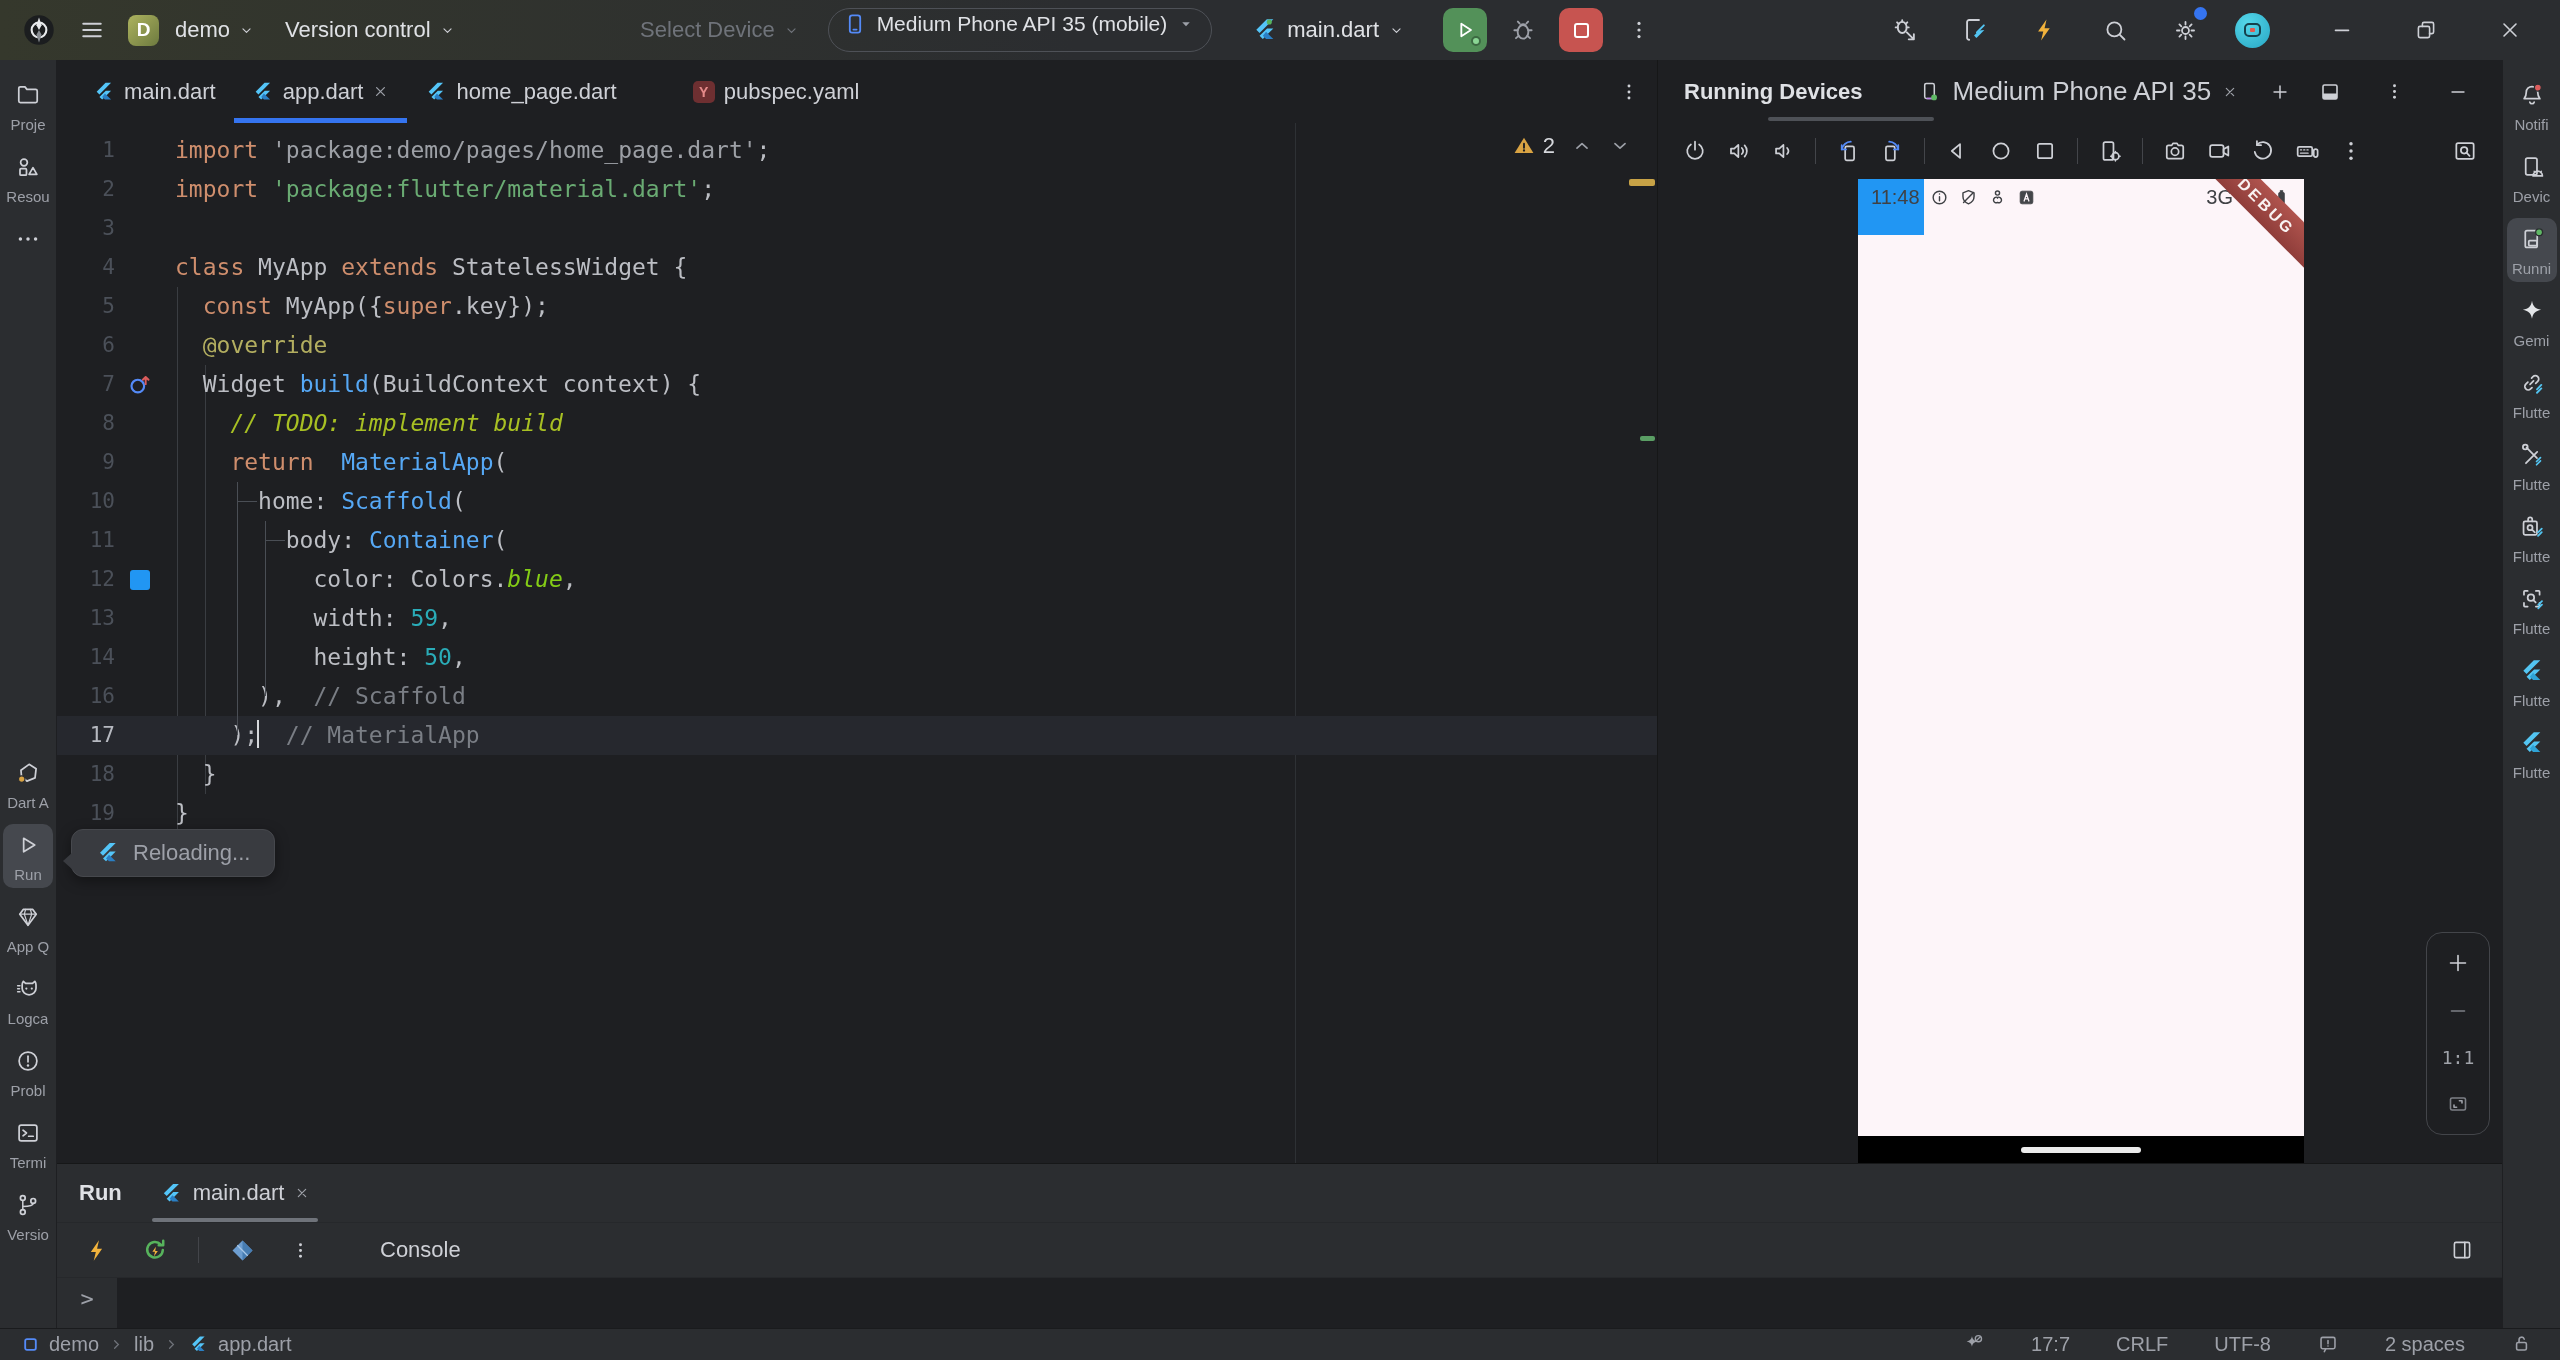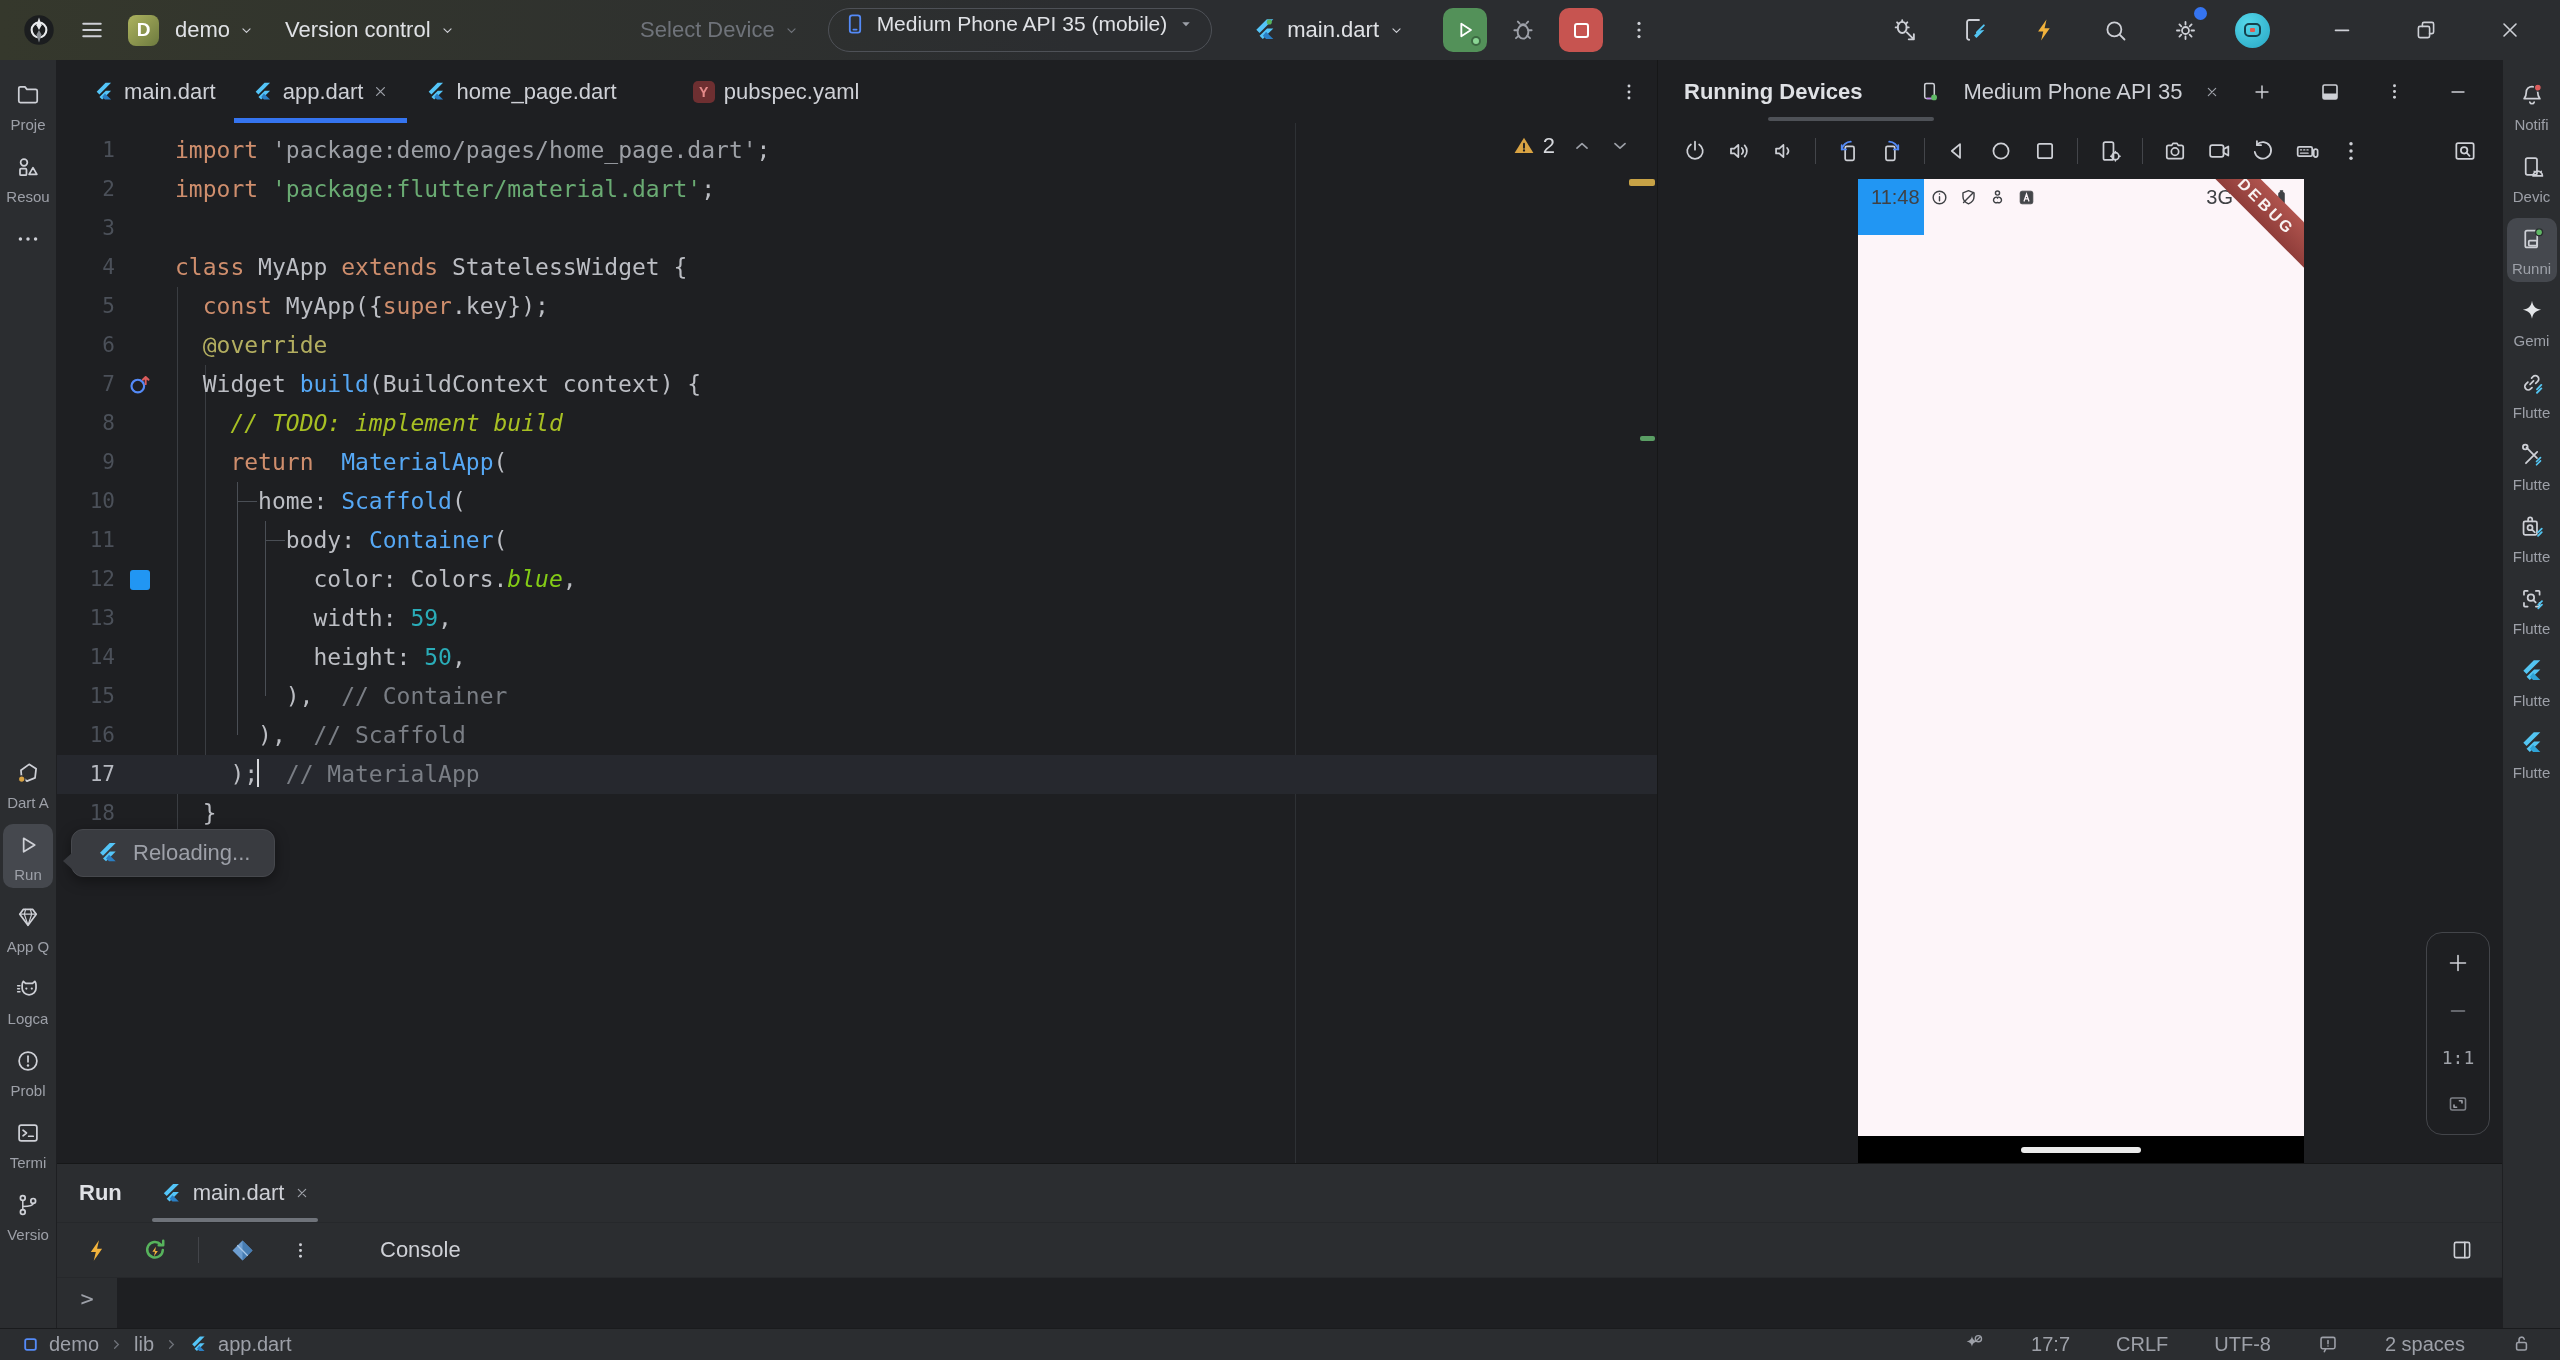--- a/index.html
+++ b/index.html
@@ -82,21 +82,21 @@
   .gmark{position:absolute;right:2px;top:313px;width:15px;height:5px;background:#5A9E64;border-radius:2px}
   .toast{position:absolute;left:14px;top:706px;height:48px;background:#393B40;border:1px solid #46484d;
     border-radius:12px;display:flex;align-items:center;gap:13px;padding:0 24px;color:#9DA0A8;font-size:22px;
     box-shadow:0 4px 14px rgba(0,0,0,.4);z-index:5}
   .toast::before{content:"";position:absolute;left:-9px;top:22px;border:9px solid transparent;border-left:none;border-right:10px solid #393B40}
 
   
   .devpanel{flex:1;display:flex;flex-direction:column;border-left:1px solid #161718;background:#1E1F22;min-width:0}
   .dheader{height:63px;flex:0 0 auto;display:flex;align-items:center;padding:0 24px 0 26px;position:relative}
   .dtitle{font-weight:bold;font-size:22px}
-  .dtab{display:flex;align-items:center;gap:22px;margin-left:56px;font-size:22px;color:#CED0D6}
+  .dtab{display:flex;align-items:center;gap:11px;margin-left:56px;font-size:26px;color:#CED0D6}
   .dplus{margin-left:22px}
   .dthumb{position:absolute;left:110px;bottom:2px;width:166px;height:4px;border-radius:2px;background:#4E5157}
   .dhicons{margin-left:auto;display:flex;align-items:center;gap:24px}
   .dtoolbar{height:56px;flex:0 0 auto;display:flex;align-items:center;gap:10px;padding:0 20px}
   .tbtn{display:flex;align-items:center;justify-content:center;width:34px;height:34px;border-radius:7px}
   .vsep{width:1px;height:26px;background:#43454A;margin:0 5px}
   .dcontent{flex:1;position:relative}
   .phone{position:absolute;left:200px;top:0;width:446px;height:984px;display:flex;flex-direction:column}
   .screen{flex:1;background:#FDF5F9;position:relative;overflow:hidden}
   .bluebox{position:absolute;left:0;top:0;width:66px;height:56px;background:#2196F3}
@@ -432,21 +432,20 @@
                       <circle cx="9" cy="12" r="5.8" fill="none" stroke="#548AF7" stroke-width="2"></circle>
                       <path d="M16.2 10.2V3.6M13.6 6.2l2.6-2.6 2.6 2.6" fill="none" stroke="#DB5C5C" stroke-width="1.8" stroke-linecap="round" stroke-linejoin="round"></path>
                     </svg></span><span class="lcode"><span class="tk-p">  Widget </span><span class="tk-t">build</span><span class="tk-p">(BuildContext context) {</span></span></div>
                 <div class="crow"><span class="lnum">8</span><span class="lgut"></span><span class="lcode"><span class="tk-p">    </span><span class="tk-td">// TODO: implement build</span></span></div>
                 <div class="crow"><span class="lnum">9</span><span class="lgut"></span><span class="lcode"><span class="tk-p">    </span><span class="tk-k">return</span><span class="tk-p">  </span><span class="tk-t">MaterialApp</span><span class="tk-p">(</span></span></div>
                 <div class="crow"><span class="lnum">10</span><span class="lgut"></span><span class="lcode"><span class="tk-p">      home: </span><span class="tk-t">Scaffold</span><span class="tk-p">(</span></span></div>
                 <div class="crow"><span class="lnum">11</span><span class="lgut"></span><span class="lcode"><span class="tk-p">        body: </span><span class="tk-t">Container</span><span class="tk-p">(</span></span></div>
                 <div class="crow"><span class="lnum">12</span><span class="lgut"><span class="swatch"></span></span><span class="lcode"><span class="tk-p">          color: Colors.</span><span class="tk-i">blue</span><span class="tk-p">,</span></span></div>
                 <div class="crow"><span class="lnum">13</span><span class="lgut"></span><span class="lcode"><span class="tk-p">          width: </span><span class="tk-n">59</span><span class="tk-p">,</span></span></div>
                 <div class="crow"><span class="lnum">14</span><span class="lgut"></span><span class="lcode"><span class="tk-p">          height: </span><span class="tk-n">50</span><span class="tk-p">,</span></span></div>
-                <div class="crow"><span class="lnum">15</span><span class="lgut"></span><span class="lcode"><span class="tk-p">        ),  </span><span class="tk-c">// Container</span></span></div>
                 <div class="crow"><span class="lnum">16</span><span class="lgut"></span><span class="lcode"><span class="tk-p">      ),  </span><span class="tk-c">// Scaffold</span></span></div>
                 <div class="crow cur"><span class="lnum">17</span><span class="lgut"></span><span class="lcode"><span class="tk-p">    );</span><span class="caret"></span><span class="tk-c">  // MaterialApp</span></span></div>
                 <div class="crow"><span class="lnum">18</span><span class="lgut"></span><span class="lcode"><span class="tk-p">  }</span></span></div>
                 <div class="crow"><span class="lnum">19</span><span class="lgut"></span><span class="lcode"><span class="tk-p">}</span></span></div>
               </div>
             <div class="wguide" style="left:180px;top:359px;height:253px"></div>
             <div class="wtick" style="left:180px;top:378px;width:20px"></div>
             <div class="wguide" style="left:208px;top:398px;height:175px"></div>
             <div class="wtick" style="left:208px;top:417px;width:20px"></div>
 

